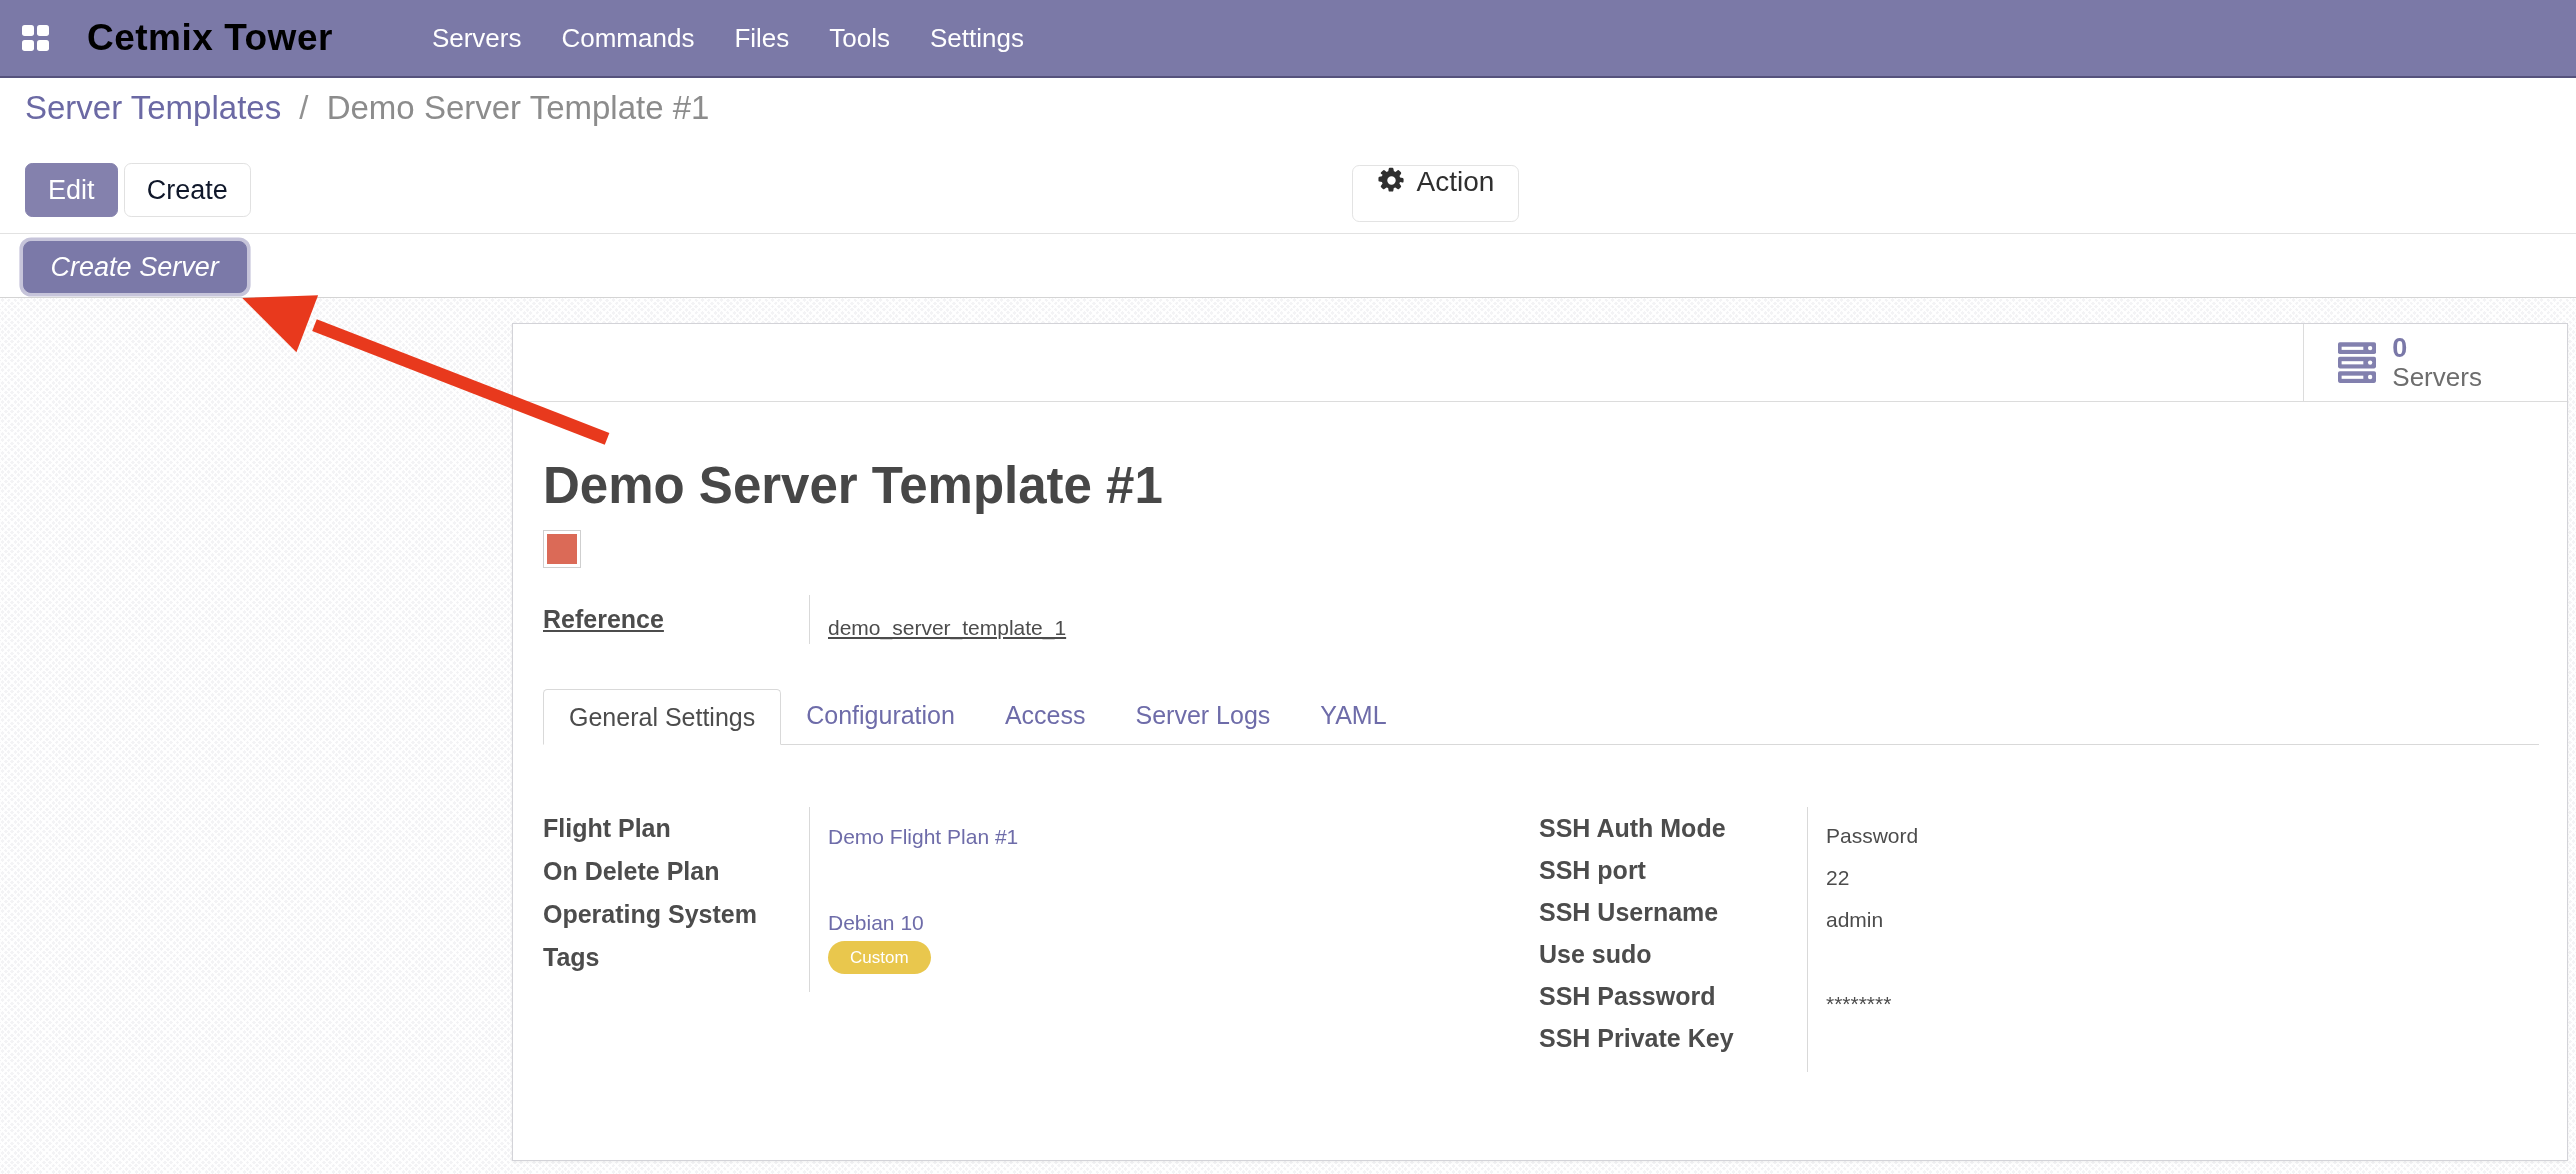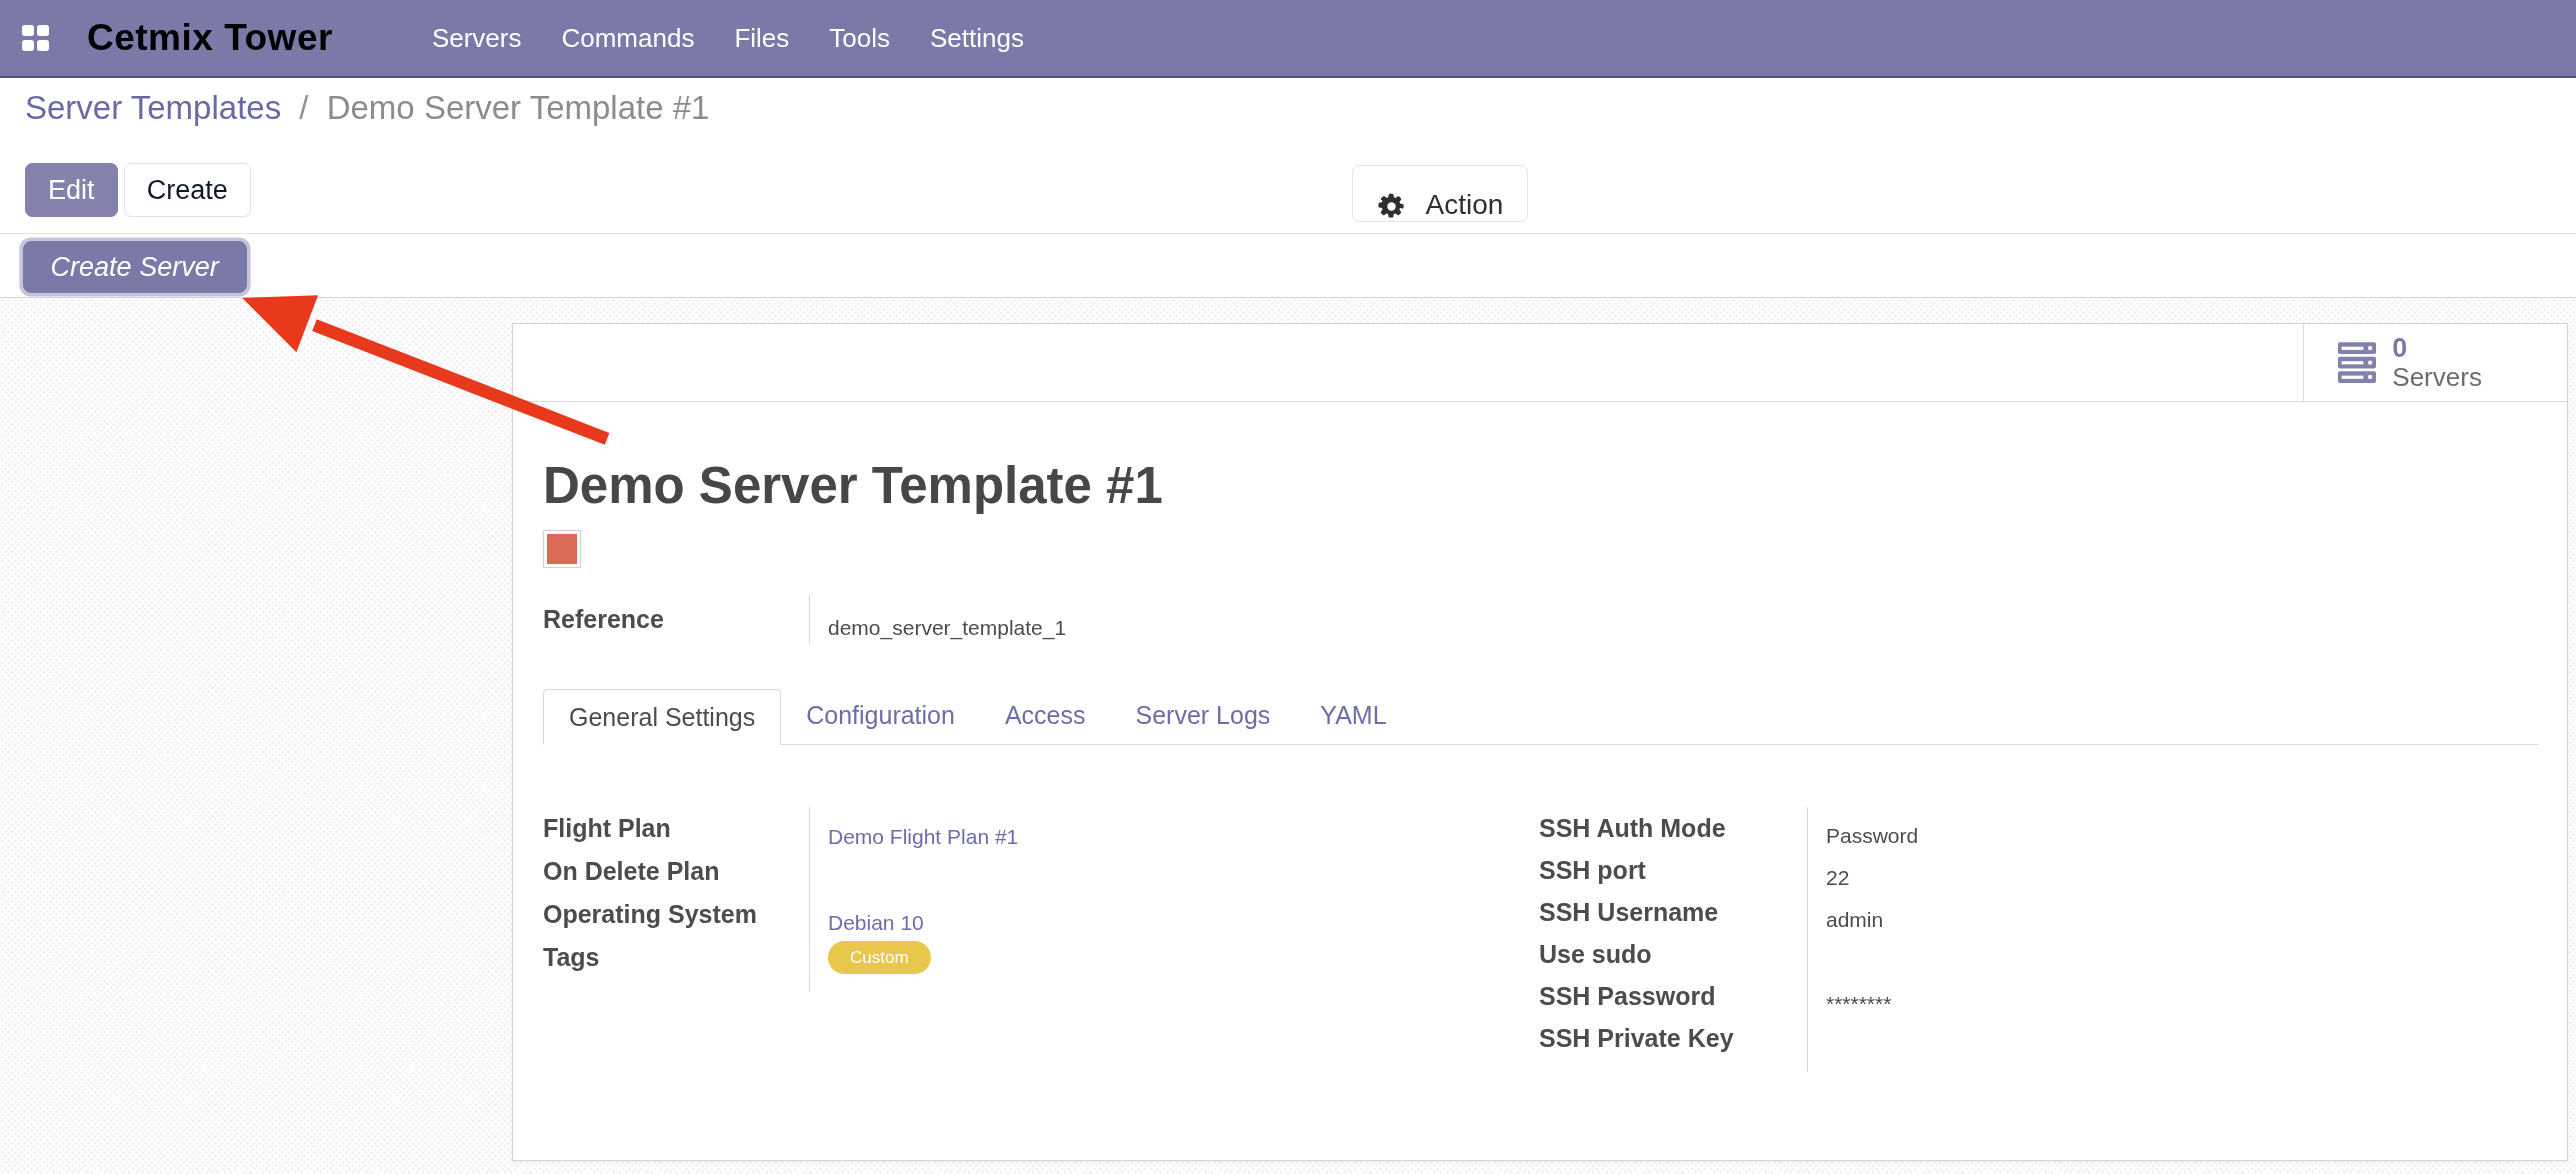--- a/index.html
+++ b/index.html
@@ -40,21 +40,21 @@
   .btn{
     height:54px; line-height:52px; padding:0 22px; font-size:27px;
     border-radius:7.2px; border:0.9px solid transparent; cursor:pointer;
     font-family:inherit; display:inline-flex; align-items:center;text-align:center;
   }
   .btn-primary{ background:#8481ad; color:#ffffff; border-color:#8481ad; }
   .btn-default{ background:#ffffff; color:#0f172a; border-color:#e1e1e1; }
   .btn-action{
     position:absolute; top:165px; left:1352px; height:57px;
     background:#ffffff; color:#2f2f2f; border:0.9px solid #e3e3e3; border-radius:7.2px;
-    font-size:28px; padding:0 23.5px; display:flex; align-items:flex-end; gap:20px; cursor:pointer;
+    font-size:28px; padding:0 23.5px; display:flex; align-items:flex-start; gap:11px; cursor:pointer;
   }
   .gear-glyph{ width:29px; height:29px; flex:0 0 auto; }
   .cp-divider{ position:absolute; top:233px; left:0; width:100%; height:0.9px; background:#e2e2e2; }
 
   
   .status-row{
     position:absolute; top:234px; left:0; width:100%; height:64px;
     background:#ffffff; border-bottom:0.9px solid #d4d4d4;
   }
   .btn-create-server{
@@ -103,21 +103,21 @@
   }
   .color-swatch .fill{ width:100%; height:100%; background:#db6a57; }
 
   
   .field-group{ position:absolute; display:flex; align-items:stretch; }
   .fg-labels{ display:flex; flex-direction:column; }
   .fg-values{ display:flex; flex-direction:column; border-left:0.9px solid #d9d9d9; padding-left:18px; padding-bottom:12.6px; }
   .f-row{ display:flex; align-items:center; }
   .fg-left .f-row{ height:43px; }
   .fg-right .f-row{ height:42px; }
-  .ref-group .f-row{ height:49px; }
+  .ref-group .f-row{ height:49px;text-decoration:underline; }
   .f-label{ font-size:25px; font-weight:700; color:#4c4c4c; padding-right:18px; }
   .f-value{ font-size:21px; color:#4c4c4c;margin-top:16px; }
   .f-link{ color:#6e6ca9; cursor:pointer; }
   .tag-pill{
     display:inline-block; height:33px; line-height:33px; padding:0 22px;
     background:#e9c74d; color:#ffffff; font-size:17px; border-radius:17px;
   }
 
   .ref-group{ left:30px; top:271px; }
   .ref-group .fg-labels{ width:266px; }

